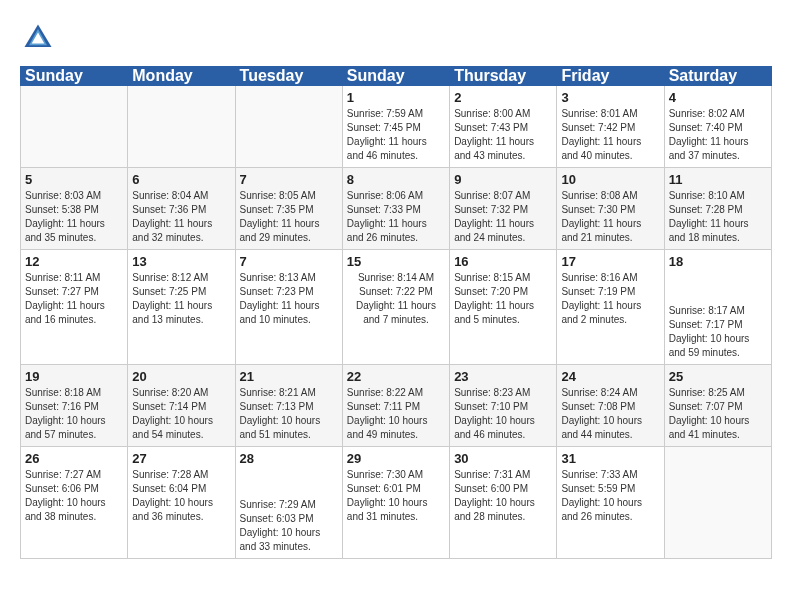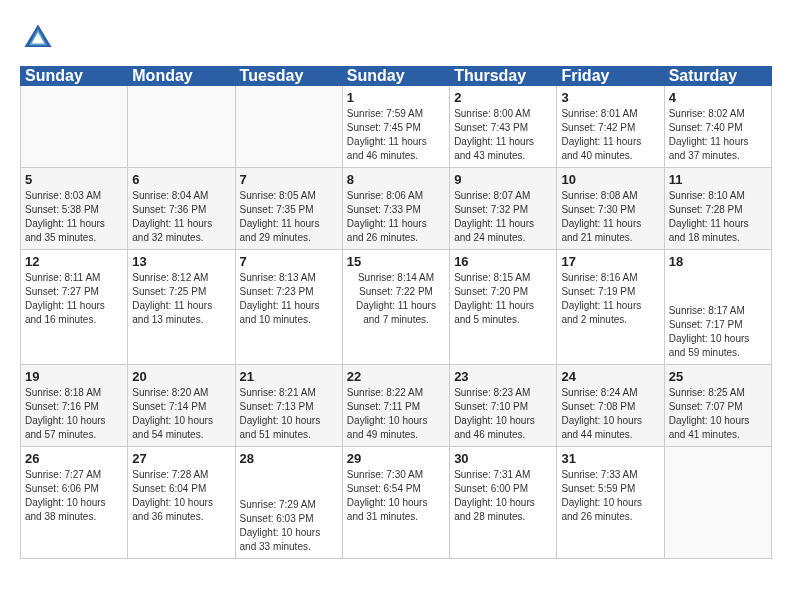--- a/index.html
+++ b/index.html
@@ -321,21 +321,21 @@
         <td>
           <div class="day-number">28</div>
           <div class="day-info" style="white-space: pre-line; margin-top: 32px;">Sunrise: 7:29 AM
 Sunset: 6:03 PM
 Daylight: 10 hours
 and 33 minutes.</div>
         </td>
         <td>
           <div class="day-number">29</div>
           <div class="day-info" style="white-space: pre-line;">Sunrise: 7:30 AM
-Sunset: 6:54 PM
+Sunset: 6:01 PM
 Daylight: 10 hours
 and 31 minutes.</div>
         </td>
         <td>
           <div class="day-number">30</div>
           <div class="day-info" style="white-space: pre-line;">Sunrise: 7:31 AM
 Sunset: 6:00 PM
 Daylight: 10 hours
 and 28 minutes.</div>
         </td>

